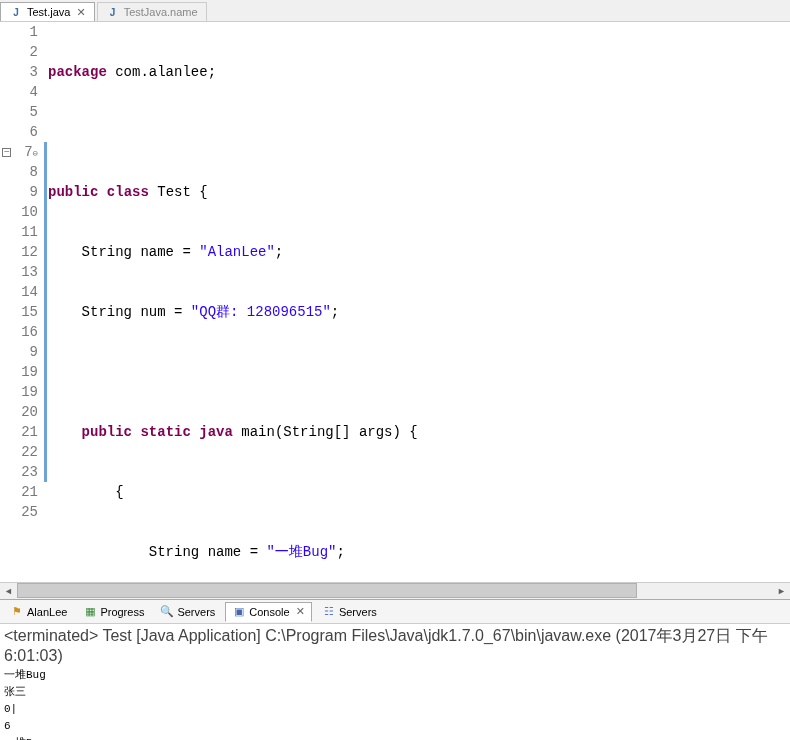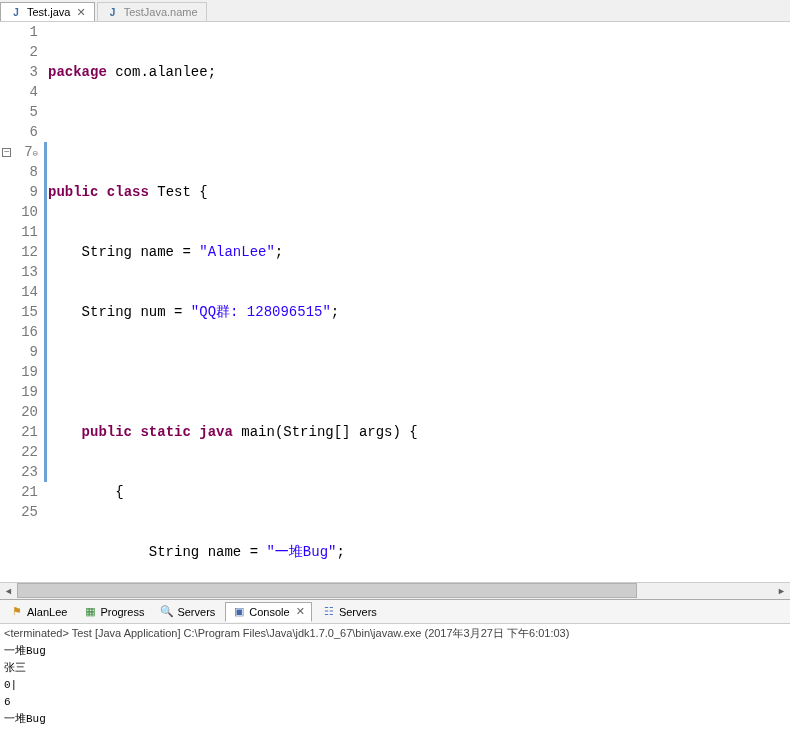--- a/index.html
+++ b/index.html
@@ -134,21 +134,21 @@
     background: #fff;
     border: 1px solid #aaa;
     border-bottom: 1px solid #fff;
   }
   .btab .bicon {
     width: 14px; height: 14px; margin-right: 3px;
     display: flex; align-items: center; justify-content: center;
     font-size: 11px;
   }
   .console-status {
-    font-size: 11px;
+    font-size: 16px;
     padding: 2px 4px;
     color: #444;
   }
   .console-out {
     font-family: Consolas, "Courier New", monospace;
     font-size: 11px;
     padding: 0 4px;
     line-height: 17px;
   }
   .console-out .line { height: 17px; }

